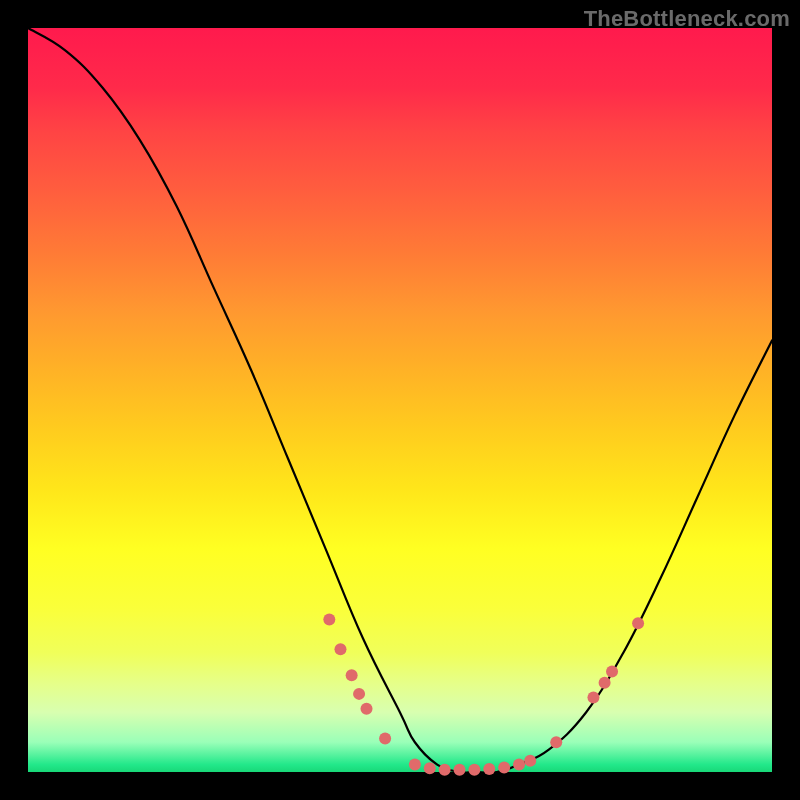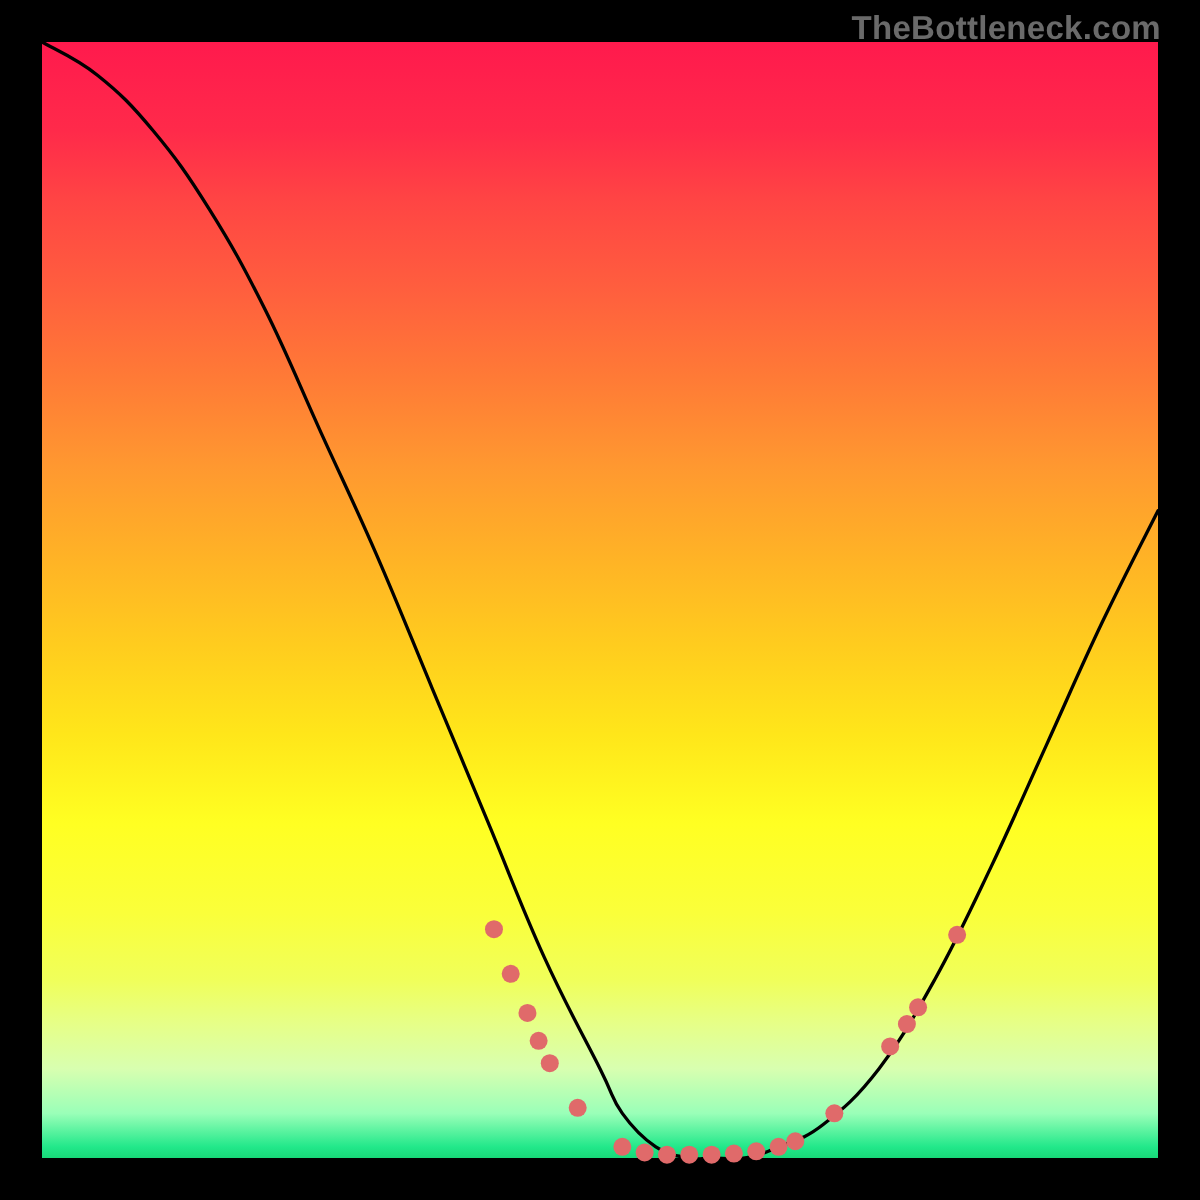--- a/index.html
+++ b/index.html
@@ -32,21 +32,21 @@
       #e6ff88 88%,
       #d8ffb0 92%,
       #9affb8 96%,
       #22e88a 99%,
       #18d878 100%
     );
   }
   .watermark {
     position: absolute;
     top: 6px;
-    right: 26px;
+    right: 10px;
     font-family: Arial, Helvetica, sans-serif;
     font-size: 22px;
     font-weight: 600;
     color: #6a6a6a;
     letter-spacing: 0.2px;
   }
   svg.curve {
     position: absolute;
     left: 0; top: 0;
     width: 744px;

